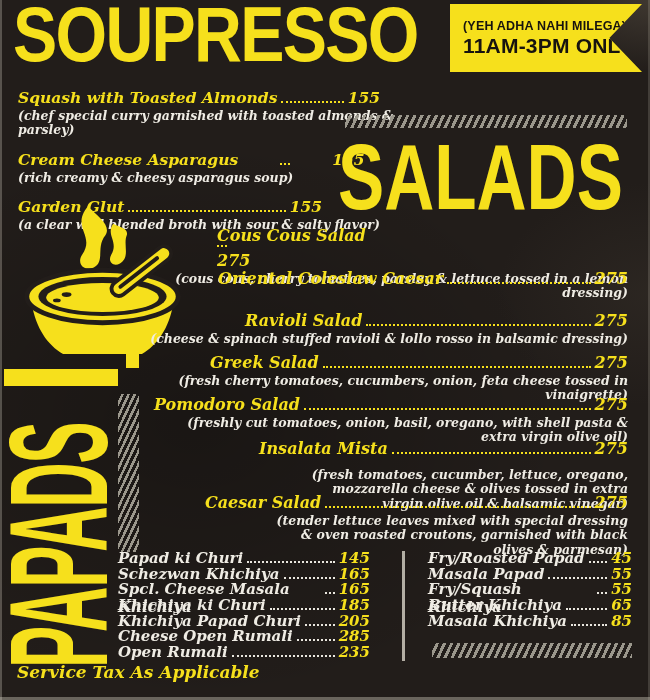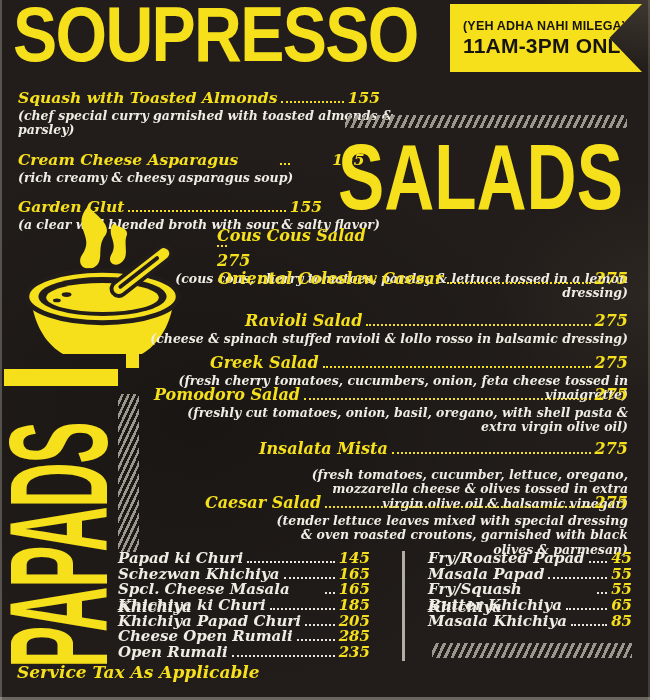--- a/index.html
+++ b/index.html
@@ -58,21 +58,21 @@
   .hatch-bottom { left:432px; top:643px; width:200px; height:15px; }
 
   
   .salad-item { position:absolute; left:150px; width:478px; }
   .salad-item .item-line { font-size:16px; font-weight:bold; font-style:italic; color:#f6e01c; }
   .salad-item .desc { text-align:right; }
   .s1 { top:226px; } .s1 .item-line { padding-left:63px;flex-direction:column; }
   .s2 { top:269px; } .s2 .item-line { padding-left:68px; }
   .s3 { top:311px; } .s3 .item-line { padding-left:95px; }
   .s4 { top:353px; } .s4 .item-line { padding-left:60px; }
-  .s5 { top:385px; } .s5 .item-line { padding-left:4px; }
+  .s5 { top:395px; } .s5 .item-line { padding-left:4px; }
   .s6 { top:439px; } .s6 .item-line { padding-left:109px; }
   .s7 { top:493px; } .s7 .item-line { padding-left:55px; }
   .s6 .desc { margin-left:145px;margin-top:10px; }
   .s7 .desc { margin-left:112px; }
 
   
   .bowl { position:absolute; left:20px; top:206px; }
   .bar-h { position:absolute; left:4px; top:369px; width:114px; height:17px; background:#f6e01c; }
   .bar-v { position:absolute; left:126px; top:329px; width:13px; height:39px; background:#f6e01c; }
 

